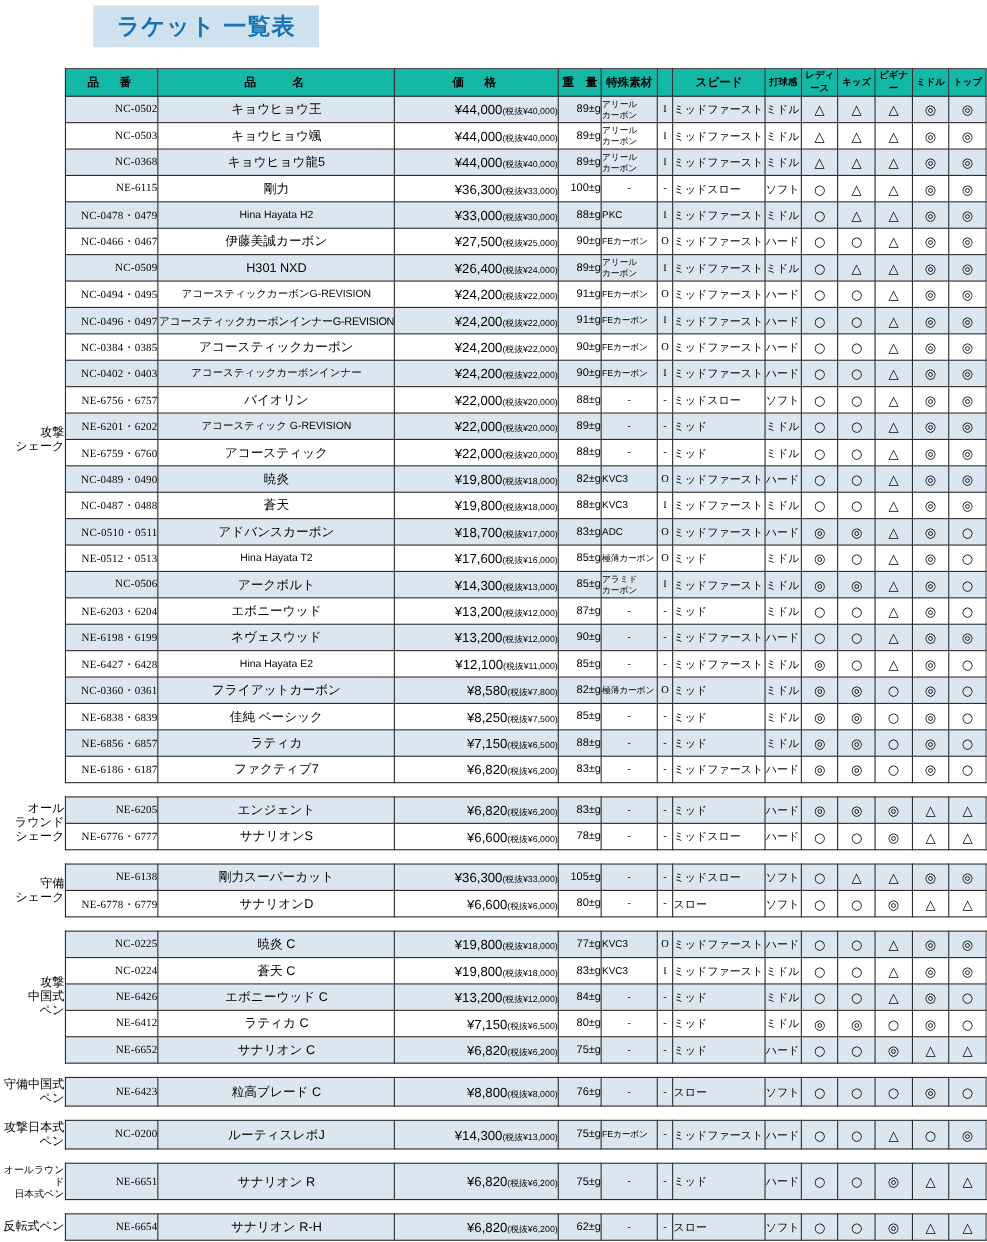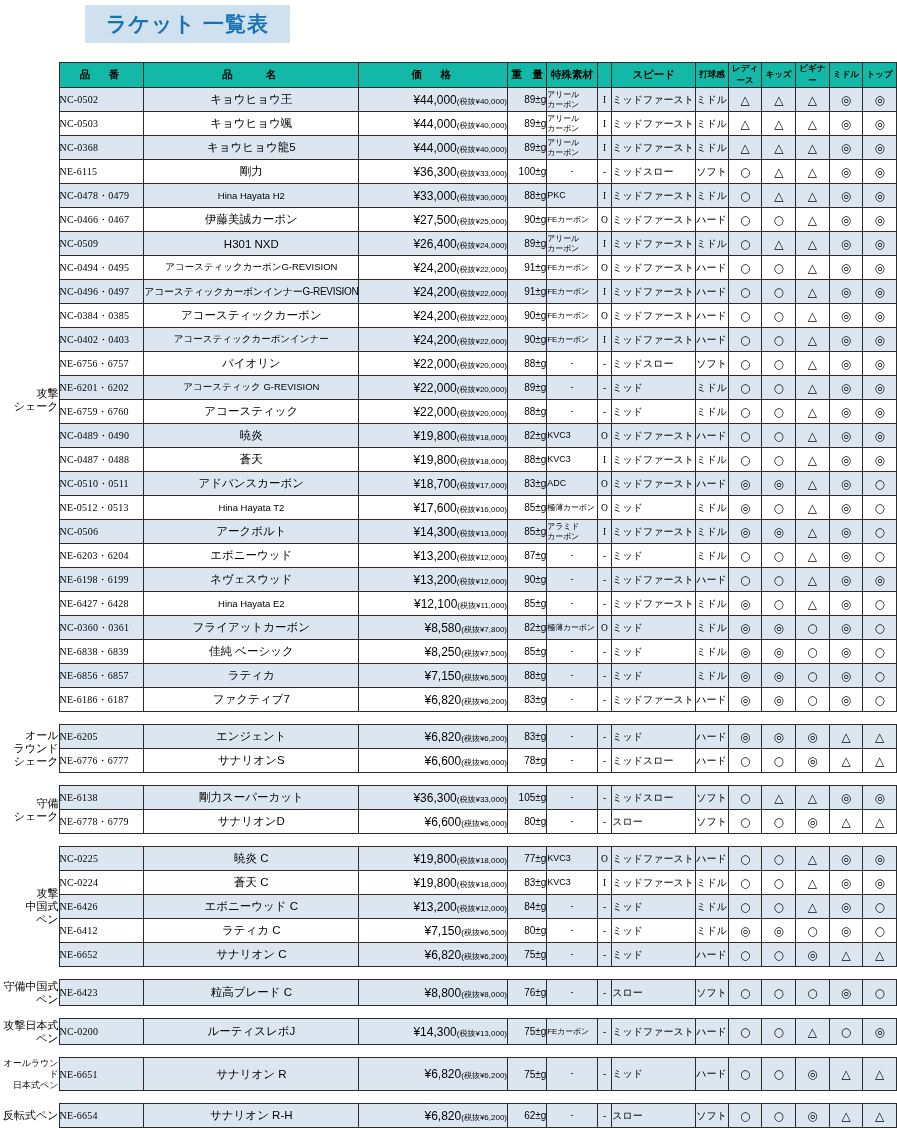--- a/index.html
+++ b/index.html
@@ -95,21 +95,21 @@
     background: #14b8a6;
   }
   tr.hdr td.h-wide { letter-spacing: 4px; }
   tr.hdr td.h-tiny { font-size: 8.5px; letter-spacing: 0; }
   tr.hdr td.noborder { border: none; background: transparent; }
 
   
   td.code {
     font-size: 10px;
     font-weight: bold;
-    text-align: left;
+    text-align: right;
     font-family: "Liberation Serif", "DejaVu Serif", serif;
     letter-spacing: 0.2px;
   }
   td.name {
     font-size: 11.5px;
     text-align: center;
     padding-left: 6px;
     white-space: nowrap;
     overflow: hidden;
   }

